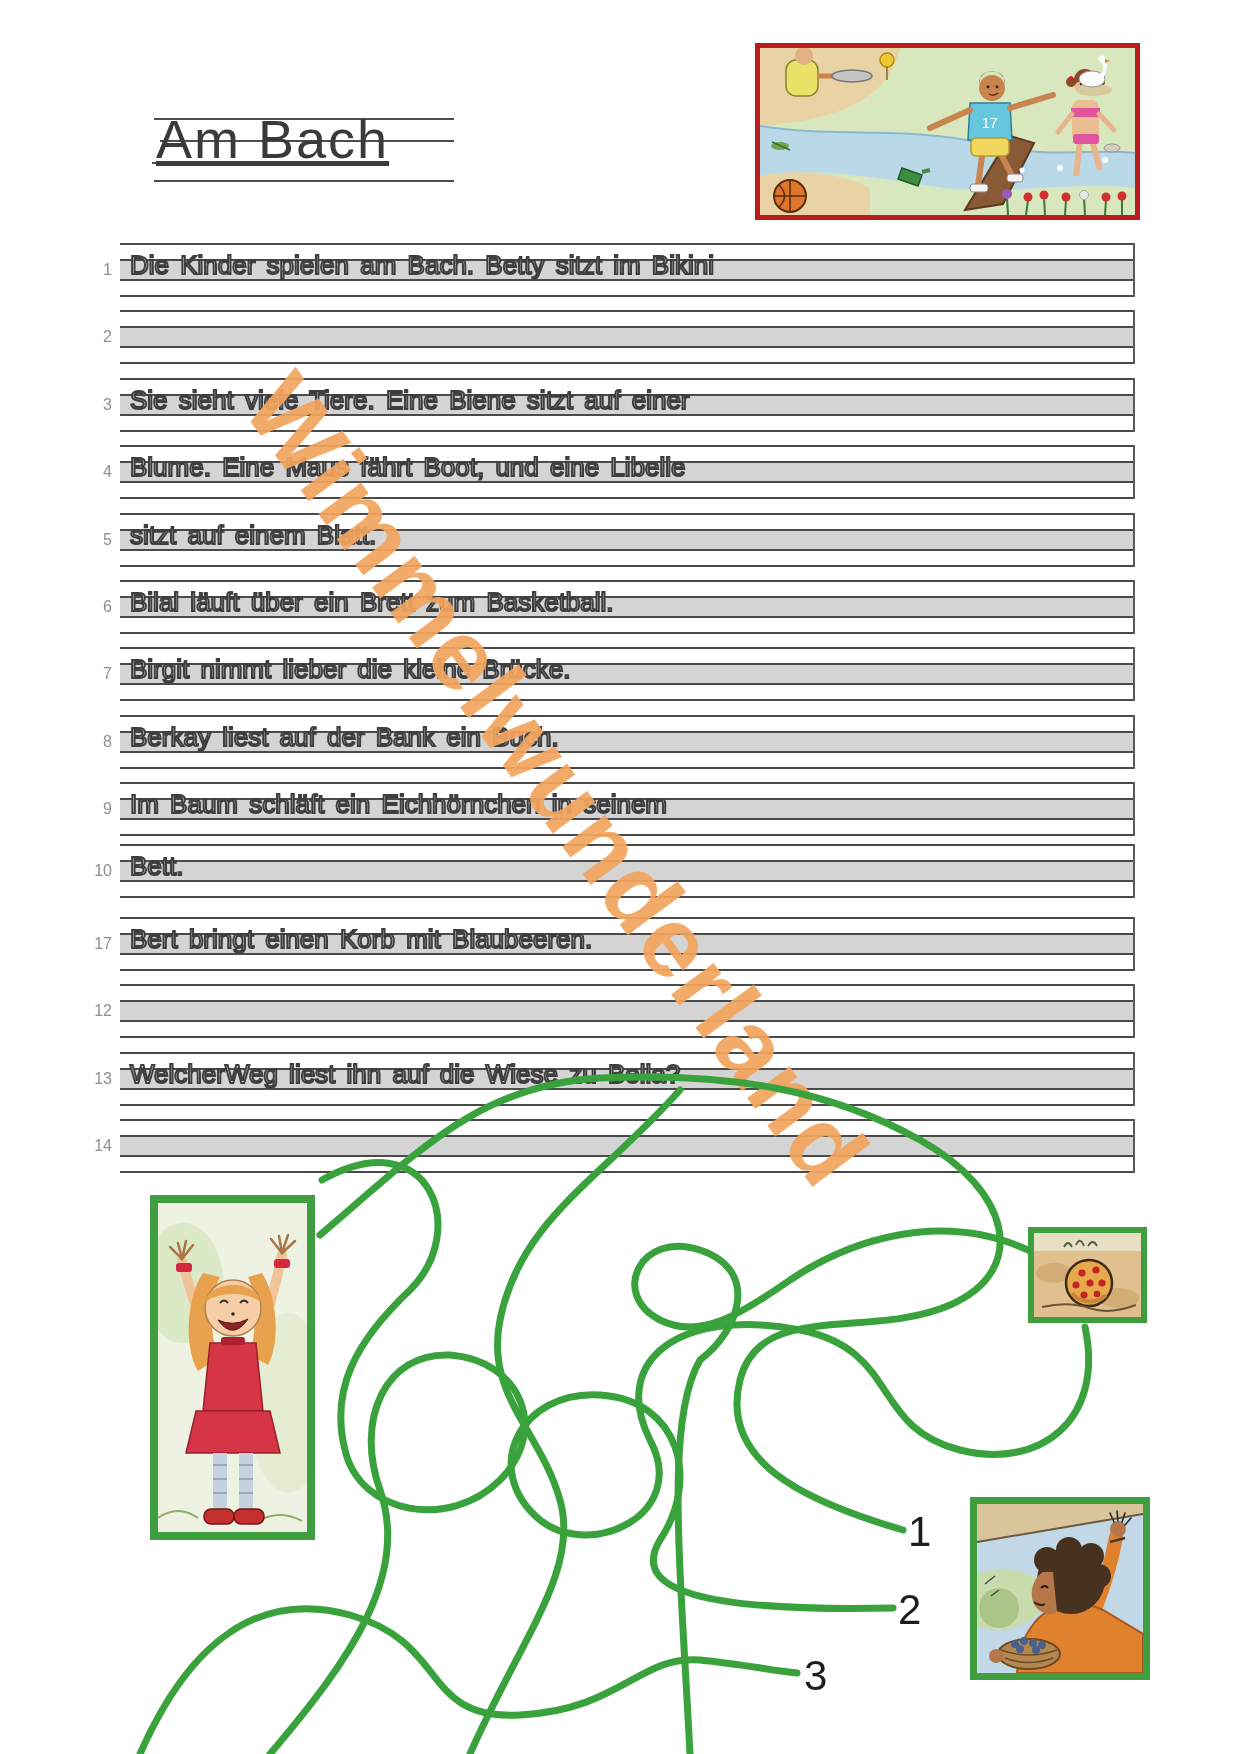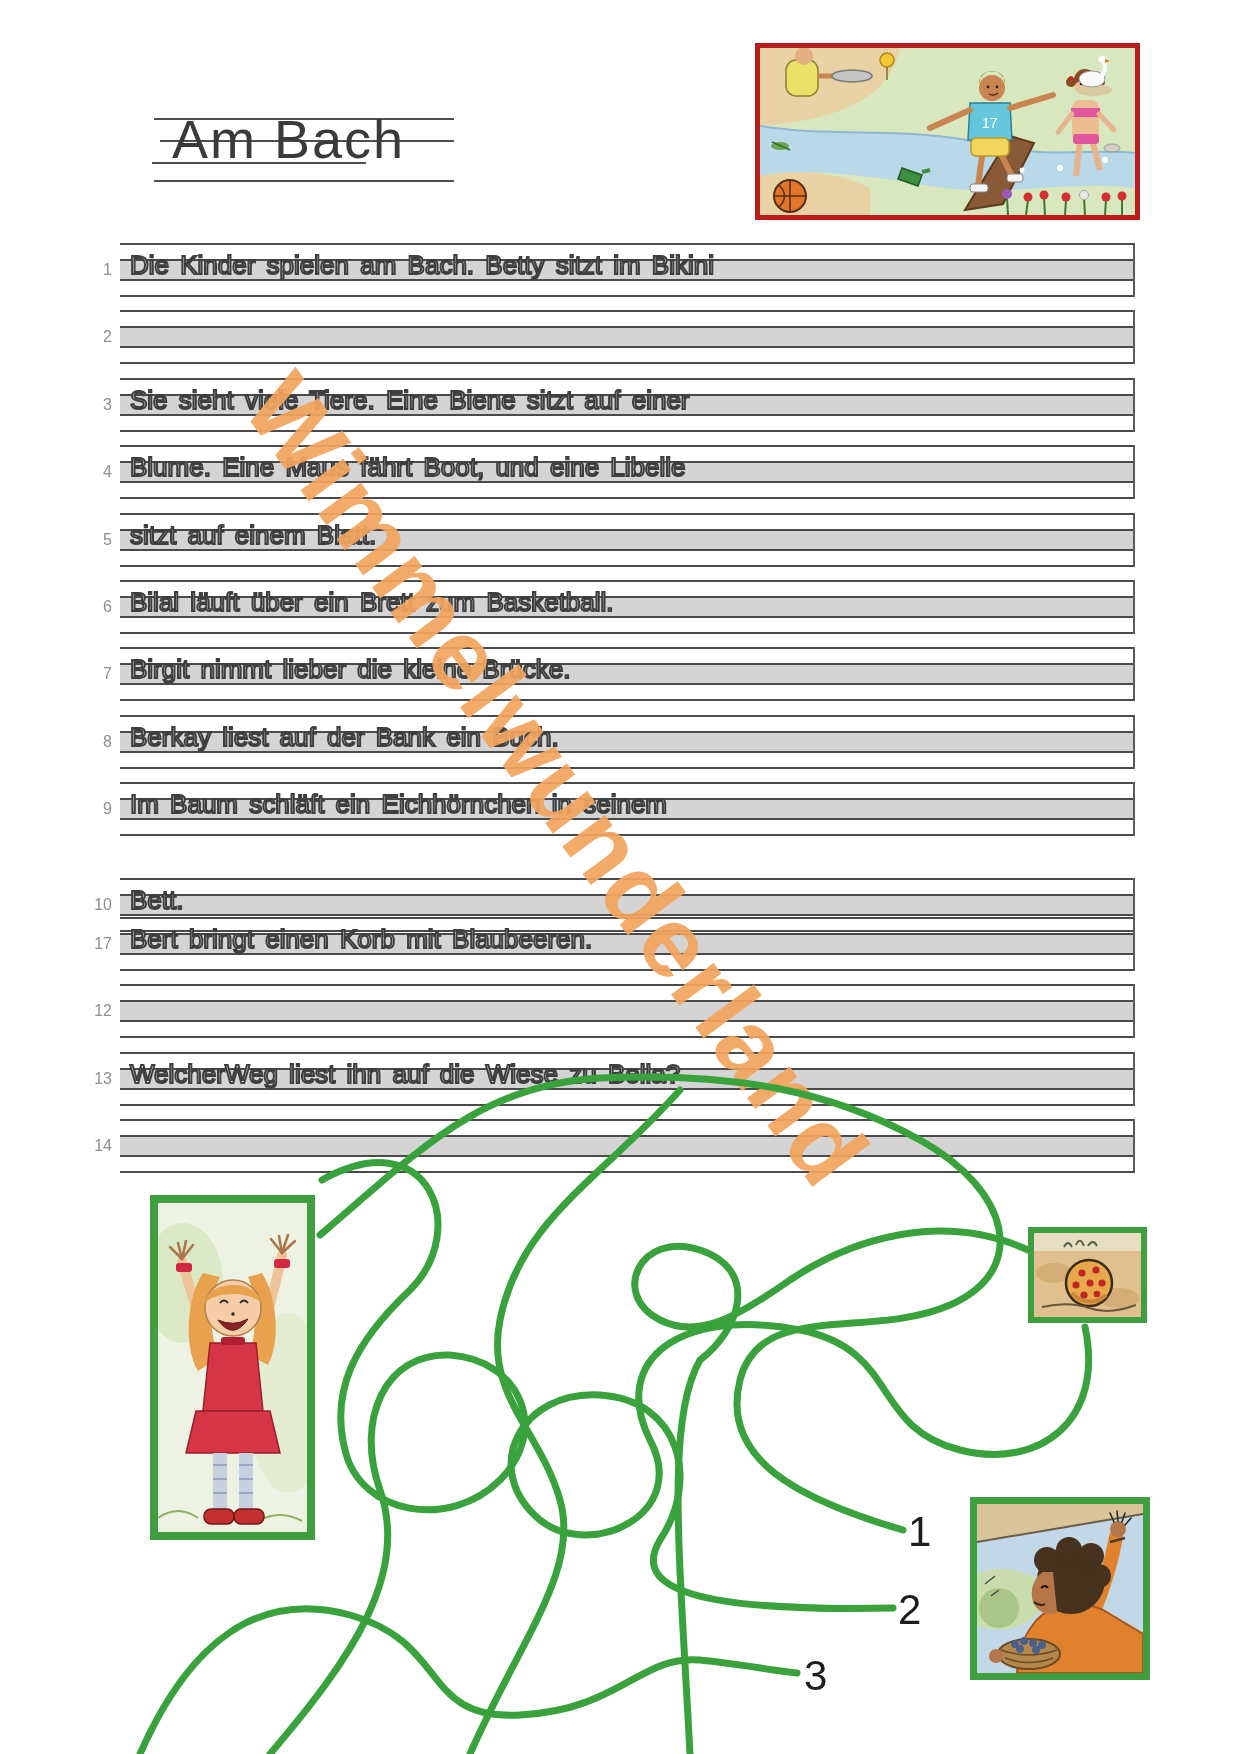--- a/index.html
+++ b/index.html
@@ -6,22 +6,22 @@
   #page{position:relative;width:1241px;height:1754px;background:#ffffff;overflow:hidden;
         font-family:"Liberation Sans",sans-serif;}
 
   
   #titleblock{position:absolute;left:152px;top:118px;width:302px;height:64px;z-index:2;}
   #titleblock .tl{position:absolute;height:2px;background:#4e4e4e;}
   #titleblock .t1{left:2px;top:0;width:300px;}
   #titleblock .t2{left:8px;top:22px;width:294px;}
   #titleblock .t3{left:0;top:44px;width:214px;}
   #titleblock .t4{left:2px;top:62px;width:300px;}
-  #titletext{position:absolute;left:20px;top:-6px;font-size:54px;line-height:54px;color:#3a3a3a;
-             letter-spacing:2px;white-space:nowrap;}
+  #titletext{position:absolute;left:4px;top:-6px;font-size:54px;line-height:54px;color:#3a3a3a;
+             letter-spacing:2px;white-space:nowrap;text-decoration:underline;}
 
   
   .row{position:absolute;left:120px;width:1013px;height:54px;z-index:1;}
   .row .gl{position:absolute;left:0;right:0;height:2px;background:#4a4a4a;}
   .g1{top:0;} .g2{top:16px;} .g3{top:36px;} .g4{top:52px;}
   .row .band{position:absolute;left:0;right:0;top:18px;height:18px;background:#d4d4d4;}
   .row .endcap{position:absolute;right:-2px;top:0;width:2px;height:54px;background:#5a5a5a;}
   .row .num{position:absolute;left:-34px;top:18px;width:26px;text-align:right;
             font-size:16px;color:#8f8f8f;}
   .row .txt{position:absolute;left:10px;top:1px;font-size:26px;line-height:42px;
@@ -229,21 +229,21 @@
   <div class="row" style="top:782px">
     <div class="gl g1"></div>
       <div class="band"></div>
       <div class="gl g2"></div>
       <div class="gl g3"></div>
       <div class="gl g4"></div>
       <div class="endcap"></div>
     <div class="num">9</div>
     <div class="txt">Im Baum schläft ein Eichhörnchen in seinem</div>
   </div>
-  <div class="row" style="top:878px">
+  <div class="row" style="top:844px">
     <div class="gl g1"></div>
       <div class="band"></div>
       <div class="gl g2"></div>
       <div class="gl g3"></div>
       <div class="gl g4"></div>
       <div class="endcap"></div>
     <div class="num">10</div>
     <div class="txt">Bett.</div>
   </div>
   <div class="row" style="top:917px">

